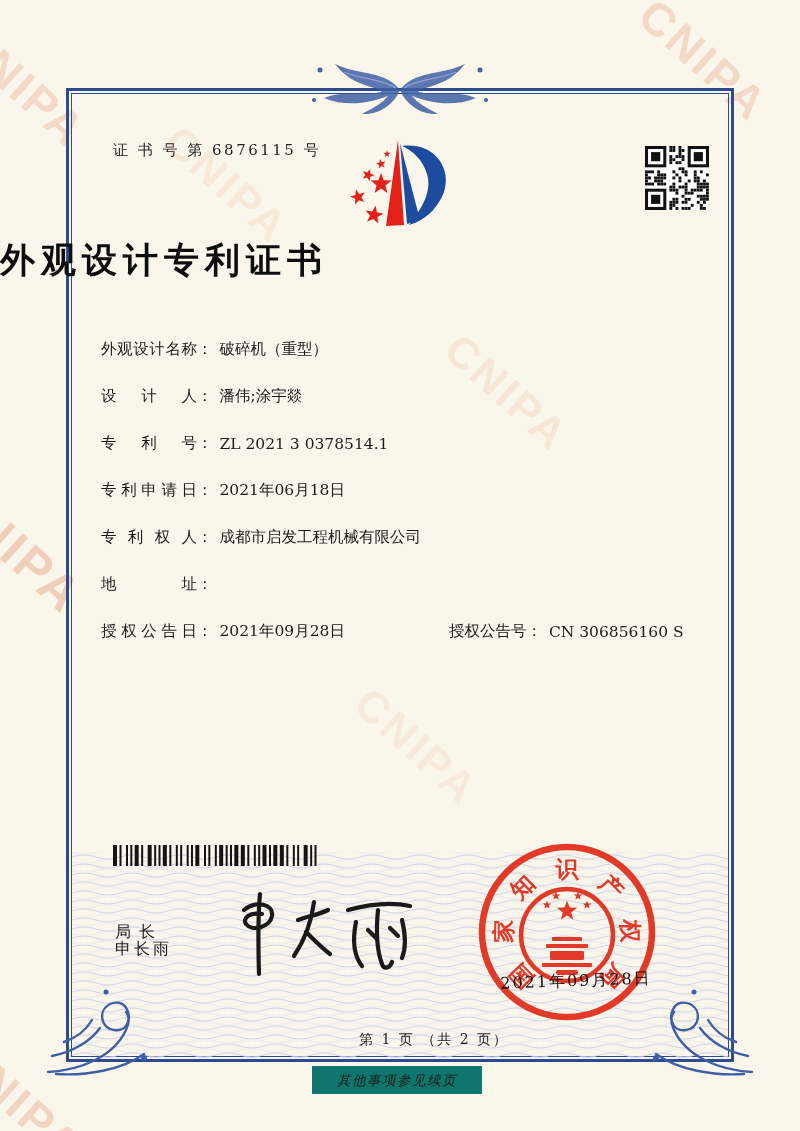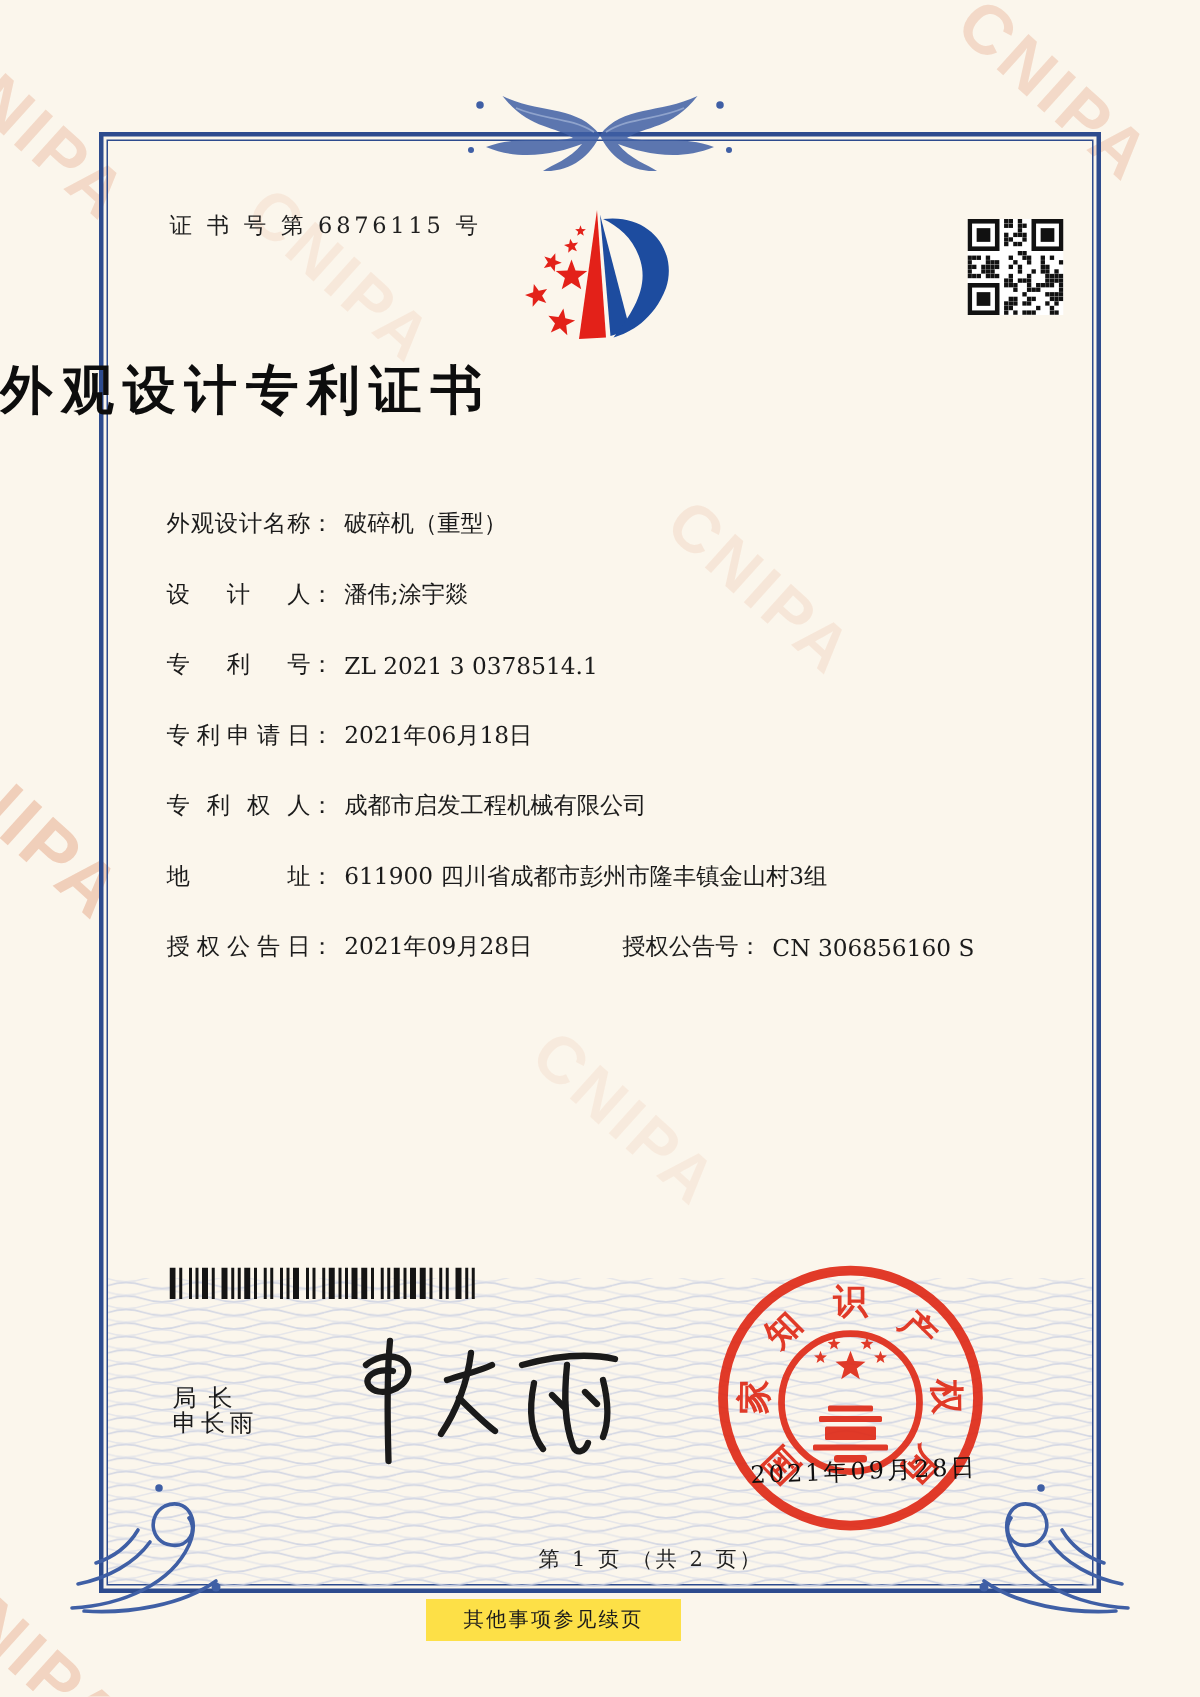--- a/index.html
+++ b/index.html
@@ -32,48 +32,48 @@
     position:absolute; left:113px; top:141px; z-index:5;
     font-size:15px; letter-spacing:2.5px; color:#1f1f1f;
   }
   .logo { position:absolute; left:338px; top:134px; z-index:5; }
   .qr { position:absolute; left:645px; top:146px; z-index:5; }
   .doc-title {
     position:absolute; left:0; width:800px; top:237px; z-index:5;
     text-align:left; font-size:35px; font-weight:bold;
     letter-spacing:6px; color:#0d0d0d;
   }
-  .fields { position:absolute; left:111px; top:326px; width:586px; z-index:5; }
+  .fields { position:absolute; left:101px; top:326px; width:586px; z-index:5; }
   .field-row { height:47px; display:flex; align-items:center; font-size:15.5px; color:#1b1b1b; white-space:nowrap; }
   .field-label { display:inline-block; width:96px; text-align:justify; text-align-last:justify; }
   .field-colon { margin-right:7px; }
-  .field-label2 { margin-left:60px; }
+  .field-label2 { margin-left:104px; }
   .body-text {
     position:absolute; left:112px; top:652px; width:580px; z-index:5;
     font-size:15.5px; line-height:27px; text-align:justify; color:#161616;
   }
   .body-text p { margin:0; text-indent:2em; }
   .barcode { position:absolute; left:113px; top:845px; z-index:5; }
   .sig-title { position:absolute; left:115px; top:902px; z-index:6; font-size:16px; letter-spacing:8px; color:#1a1a1a;margin-top:20px; }
   .sig-name  { position:absolute; left:115px; top:939px; z-index:6; font-size:16px; letter-spacing:3px; color:#1a1a1a; }
   .sig-svg { position:absolute; left:222px; top:880px; z-index:6; }
   .seal { position:absolute; left:472px; top:837px; z-index:6; }
   .seal-date {
     position:absolute; left:496px; top:971px; width:160px; z-index:7;
     text-align:center; font-size:16px; letter-spacing:2px; color:#0e0e0e;
     transform:rotate(-2deg);
   }
   .page-info {
     position:absolute; left:0; width:772px; top:1031px; z-index:5;
     text-align:center; font-size:14px; letter-spacing:2px; color:#222;padding-left:48px;
   }
   .note {
-    position:absolute; left:284px; top:1066px; width:170px; height:28px; z-index:5;
-    background:#fde047; text-align:center; line-height:28px;
-    font-size:13.5px; letter-spacing:1.5px; color:#1b1b1b;
+    position:absolute; left:312px; top:1066px; width:170px; height:28px; z-index:5;
+    background:#0f766e; text-align:center; line-height:28px;
+    font-size:13.5px; letter-spacing:1.5px; color:#1b1b1b;font-style:italic;
   }
 </style>
 </head>
 <body>
 
 <div id="wm-layer">
     <div class="wm" style="left: -18px; top: 14px; opacity: 0.3; font-size: 46px;">CNIPA</div>
     <div class="wm" style="left: 664px; top: -12px; opacity: 0.3; font-size: 46px;">CNIPA</div>
     <div class="wm" style="left: 188px; top: 116px; opacity: 0.14; font-size: 44px;">CNIPA</div>
     <div class="wm" style="left: 468px; top: 324px; opacity: 0.16; font-size: 44px;">CNIPA</div>
@@ -311,21 +311,20 @@
       <span class="field-value">2021年06月18日</span>
     </div>
     <div class="field-row">
       <span class="field-label">专 利 权 人</span>
       <span class="field-colon">：</span>
       <span class="field-value">成都市启发工程机械有限公司</span>
     </div>
     <div class="field-row">
       <span class="field-label">地 址</span>
       <span class="field-colon">：</span>
-      <span class="field-value">611900 四川省成都市彭州市隆丰镇金山村3组</span>
     </div>
     <div class="field-row">
       <span class="field-label">授权公告日</span>
       <span class="field-colon">：</span>
       <span class="field-value">2021年09月28日</span>
       <span class="field-label2">授权公告号</span>
       <span class="field-colon">：</span>
       <span class="field-value">CN 306856160 S</span>
     </div>
   </div>

